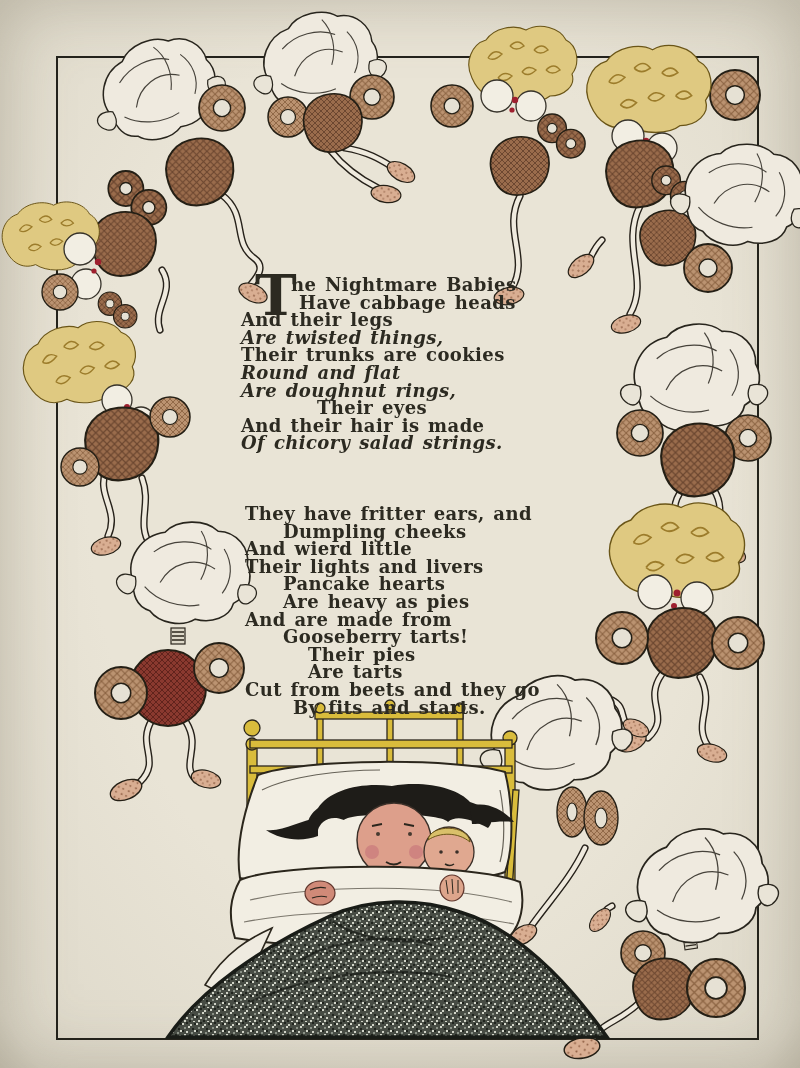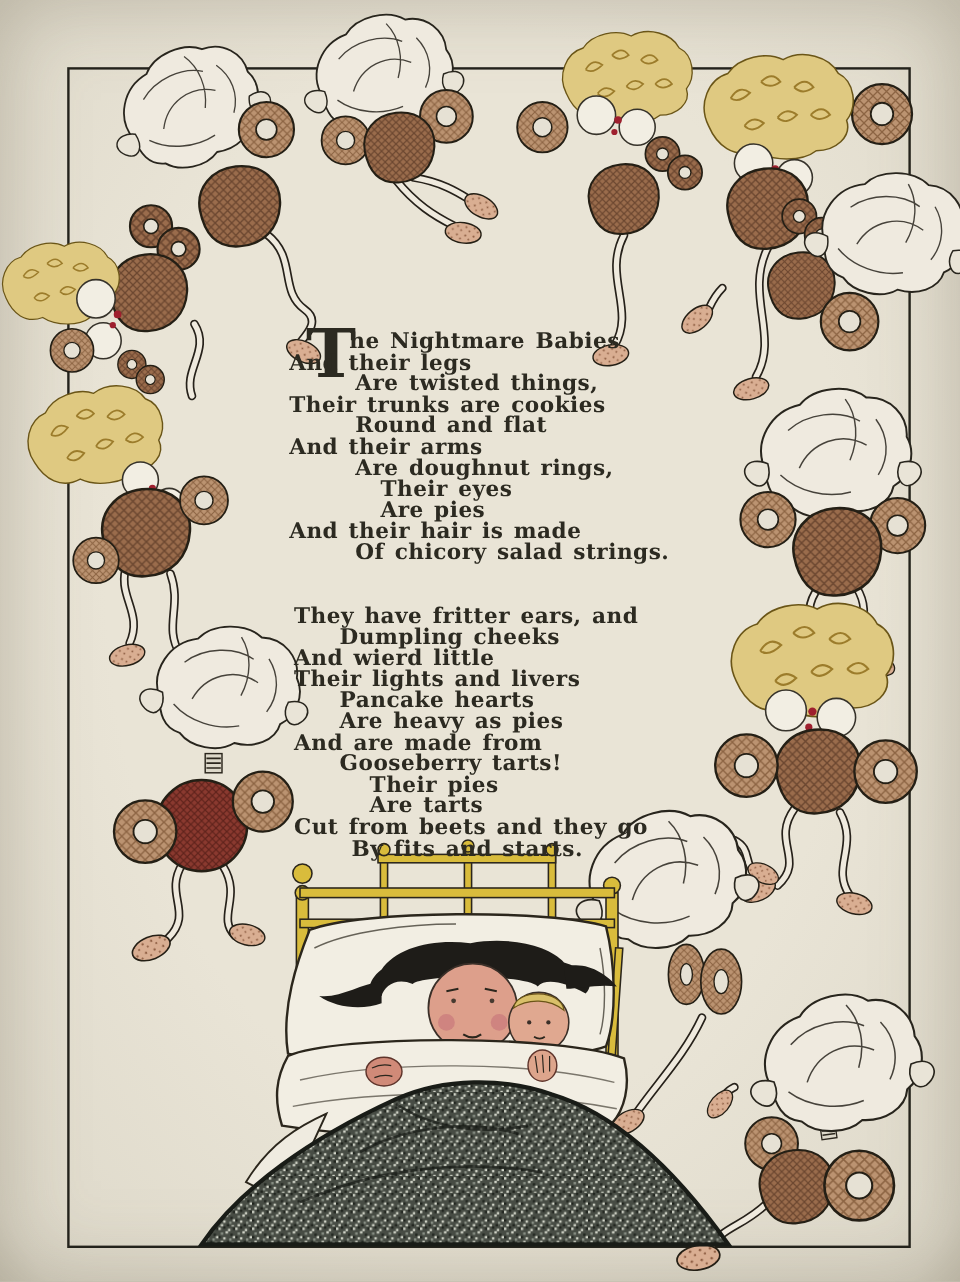--- a/index.html
+++ b/index.html
@@ -18,21 +18,21 @@
         letter-spacing:0.4px;word-spacing:2px;white-space:nowrap;}
   .stanza1{left:241px;top:276px;}
   .stanza2{left:245px;top:505px;}
   .line{position:relative;}
   .dropcap{
     position:absolute;left:14px;top:-6px;font-size:56px;line-height:50px;font-weight:700;
     color:#2c2a21;
   }
   .s1 .l1{margin-left:50px;}
   .s1 .l2{margin-left:58px;}
-  .s1 .i1{margin-left:55px;}
+  .s1 .i1{font-style:italic;}
   .s1 .i2{margin-left:76px;}
   .s2 .i1{margin-left:38px;}
   .s2 .i1b{margin-left:48px;}
   .s2 .i2{margin-left:63px;}
   .rb-out{fill:none;stroke:#26211a;stroke-width:7.2;stroke-linecap:round;}
   .rb-in{fill:none;stroke:#efeade;stroke-width:4.4;stroke-linecap:round;}
   .ink{stroke:#2b261d;fill:none;}
 </style>
 </head>
 <body>
@@ -338,28 +338,27 @@
       <g>
         <path d="M168,1037 C200,990 260,948 330,916 C370,898 420,898 460,912 C520,930 570,985 607,1037 Z" fill="url(#texS)" stroke="#191c17" stroke-width="3.5"></path>
         <path d="M300,960 C340,938 392,933 432,945 M250,1002 C310,975 382,965 452,977 M330,920 C360,940 400,946 440,938" fill="none" stroke="#141713" stroke-width="2.2" opacity="0.65"></path>
       </g>
     </g>
   </svg>
 
   <div class="poem stanza1 s1">
     <span class="dropcap">T</span>
     <div class="line l1">he Nightmare Babies</div>
+    <div class="line l2">Have cabbage heads</div>
     <div class="line">And their legs</div>
     <div class="line i1">Are twisted things,</div>
     <div class="line">Their trunks are cookies</div>
     <div class="line i1">Round and flat</div>
-    <div class="line">And their arms</div>
     <div class="line i1">Are doughnut rings,</div>
     <div class="line i2">Their eyes</div>
-    <div class="line i2">Are pies</div>
     <div class="line">And their hair is made</div>
     <div class="line i1">Of chicory salad strings.</div>
   </div>
 
   <div class="poem stanza2 s2">
     <div class="line">They have fritter ears, and</div>
     <div class="line i1">Dumpling cheeks</div>
     <div class="line">And wierd little</div>
     <div class="line">Their lights and livers</div>
     <div class="line i1">Pancake hearts</div>

